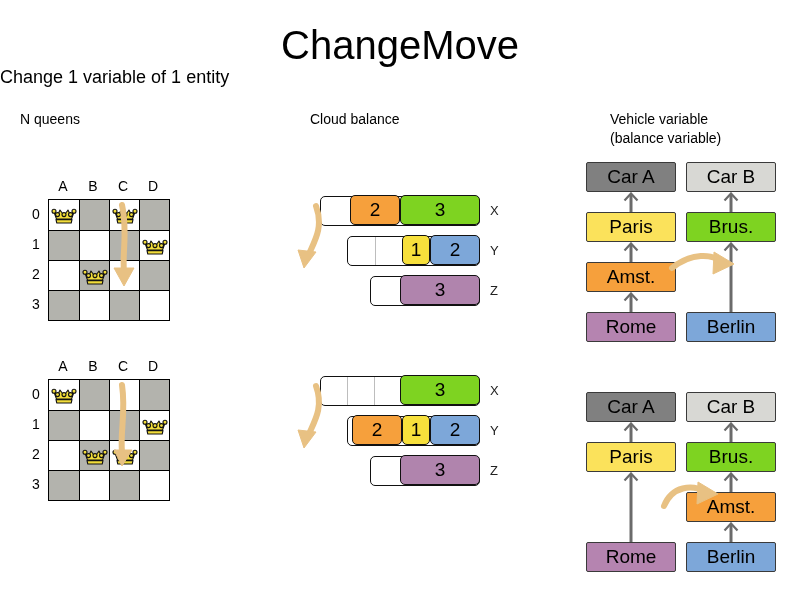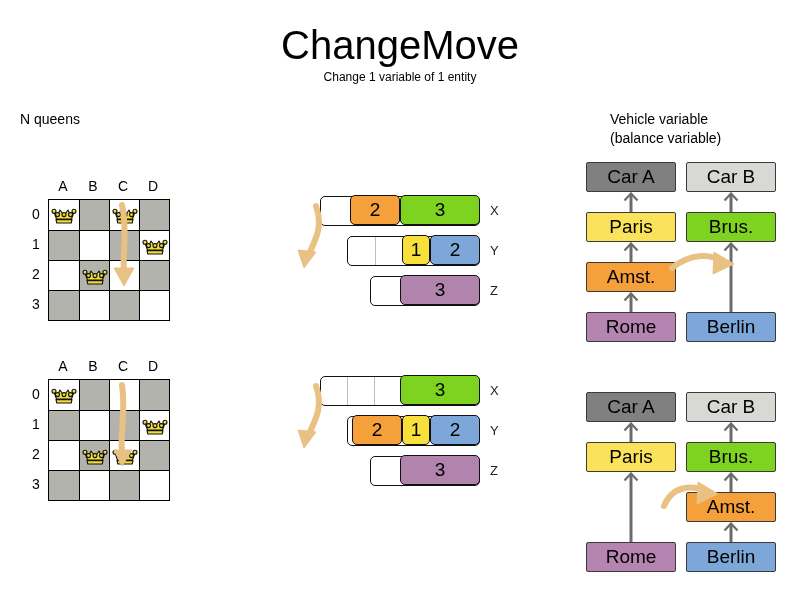--- a/index.html
+++ b/index.html
@@ -14,21 +14,21 @@
   .page{position:relative;width:744px;height:600px;}
 
   
   .title{
     position:absolute;left:0;top:22px;width:800px;
     text-align:center;font-size:40px;font-weight:normal;
     letter-spacing:0px;line-height:46px;
   }
   .subtitle{
     position:absolute;left:0;top:68px;width:800px;
-    text-align:center;font-size:12px;line-height:18px;
+    font-size:18px;line-height:18px;
   }
 
   
   .colhead{position:absolute;text-align:left;font-size:14px;line-height:19px;}
   #head-queens{left:20px;top:110px;width:160px;}
   #head-cloud{left:310px;top:110px;width:180px;}
   #head-vehicle{left:610px;top:110px;width:180px;}
 
   
   .board-wrap{position:absolute;}
@@ -69,20 +69,21 @@
 </style>
 </head>
 <body>
 
 <div class="page">
 
   <div class="title">ChangeMove</div>
   <div class="subtitle">Change 1 variable of 1 entity</div>
 
   <div class="colhead" id="head-queens">N queens</div>
+  <div class="colhead" id="head-cloud">Cloud balance</div>
   <div class="colhead" id="head-vehicle">
     <div>Vehicle variable</div>
     <div>(balance variable)</div>
   </div>
 
   <div class="board-wrap" id="board-before" style="left:28px;top:178px;">
       <div class="file-labels">
         <span>A</span>
         <span>B</span>
         <span>C</span>

